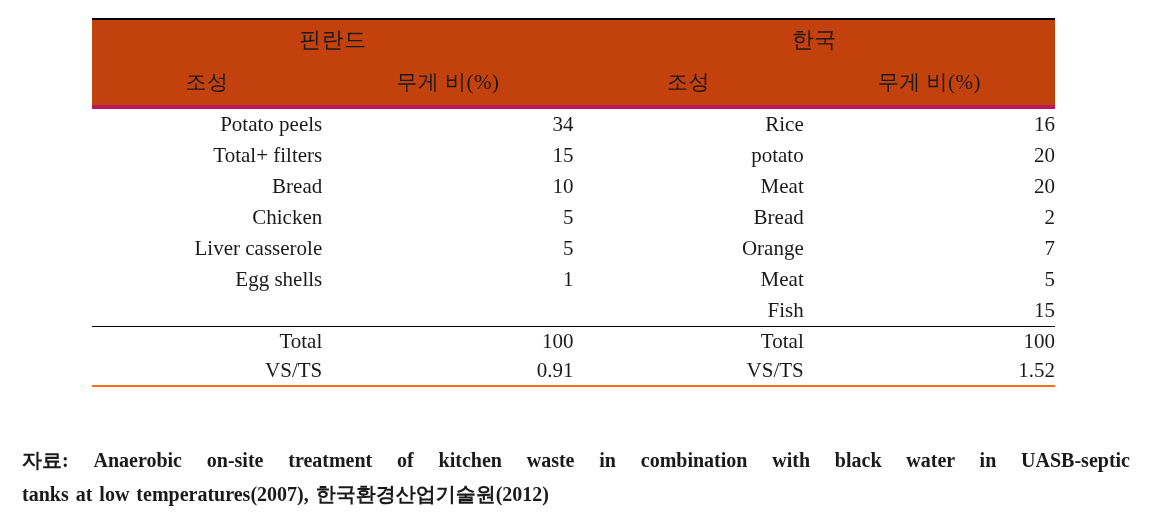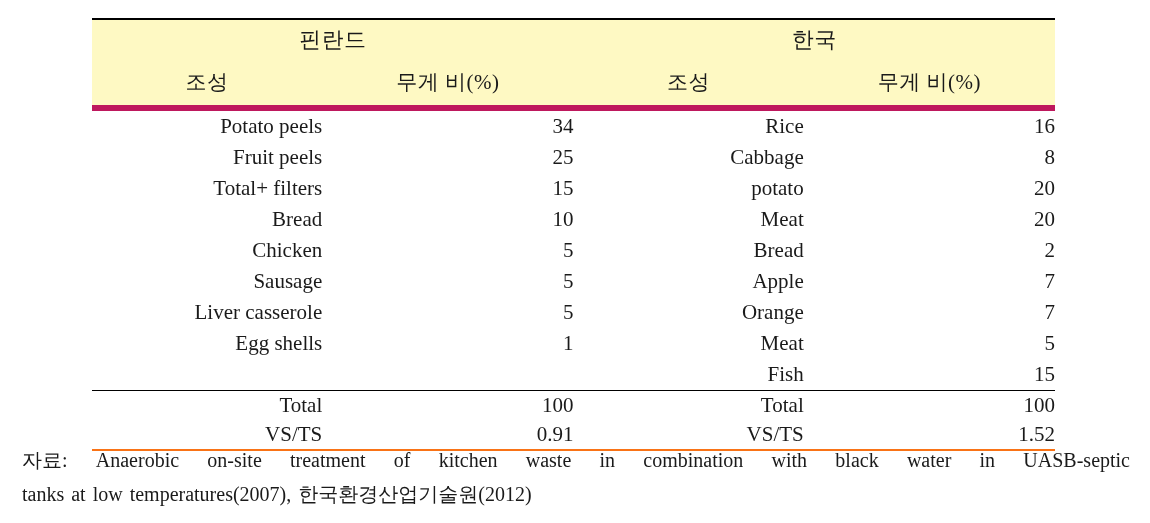--- a/index.html
+++ b/index.html
@@ -40,28 +40,28 @@
   }
 
   table.comp col.c-name  { width: 230px; }
   table.comp col.c-val   { width: 251px; }
 
   
   .rule-top {
     border-top: 2.5px solid #000;
   }
   .rule-under-head {
-    border-bottom: 6px solid #be185d;
+    border-bottom: 4px solid #be185d;
   }
   .rule-bottom {
     border-bottom: 2px solid #f97316;
   }
 
   thead td, thead th {
-    background: #fef9c3;
+    background: #c2410c;
     text-align: center;
     font-weight: normal;
     padding: 0;
   }
 
   .hd-country {
     height: 40px;
     line-height: 40px;
     font-size: 22px;
     letter-spacing: 0.5px;
@@ -98,21 +98,21 @@
     position: absolute;
     left: 22px;
     top: 443px;
     width: 1108px;
     font-size: 20px;
     line-height: 34px;
     text-align: justify;
     text-justify: inter-word;
     word-spacing: 2px;
   }
-  .source .srcline { display: block; }
+  .source .srcline { display: block; font-weight: bold; }
   .source .srcline.justified {
     text-align: justify;
     text-align-last: justify;
   }
 </style>
 </head>
 <body>
 
 <div id="page">
 
@@ -139,48 +139,36 @@
       </thead>
 
       <tbody id="tbody">
           <tr>
             <td>Potato peels</td>
             <td>34</td>
             <td>Rice</td>
             <td>16</td>
           </tr>
           <tr>
-            <td>Fruit peels</td>
-            <td>25</td>
-            <td>Cabbage</td>
-            <td>8</td>
-          </tr>
-          <tr>
             <td>Total+ filters</td>
             <td>15</td>
             <td>potato</td>
             <td>20</td>
           </tr>
           <tr>
             <td>Bread</td>
             <td>10</td>
             <td>Meat</td>
             <td>20</td>
           </tr>
           <tr>
             <td>Chicken</td>
             <td>5</td>
             <td>Bread</td>
             <td>2</td>
-          </tr>
-          <tr>
-            <td>Sausage</td>
-            <td>5</td>
-            <td>Apple</td>
-            <td>7</td>
           </tr>
           <tr>
             <td>Liver casserole</td>
             <td>5</td>
             <td>Orange</td>
             <td>7</td>
           </tr>
           <tr>
             <td>Egg shells</td>
             <td>1</td>

